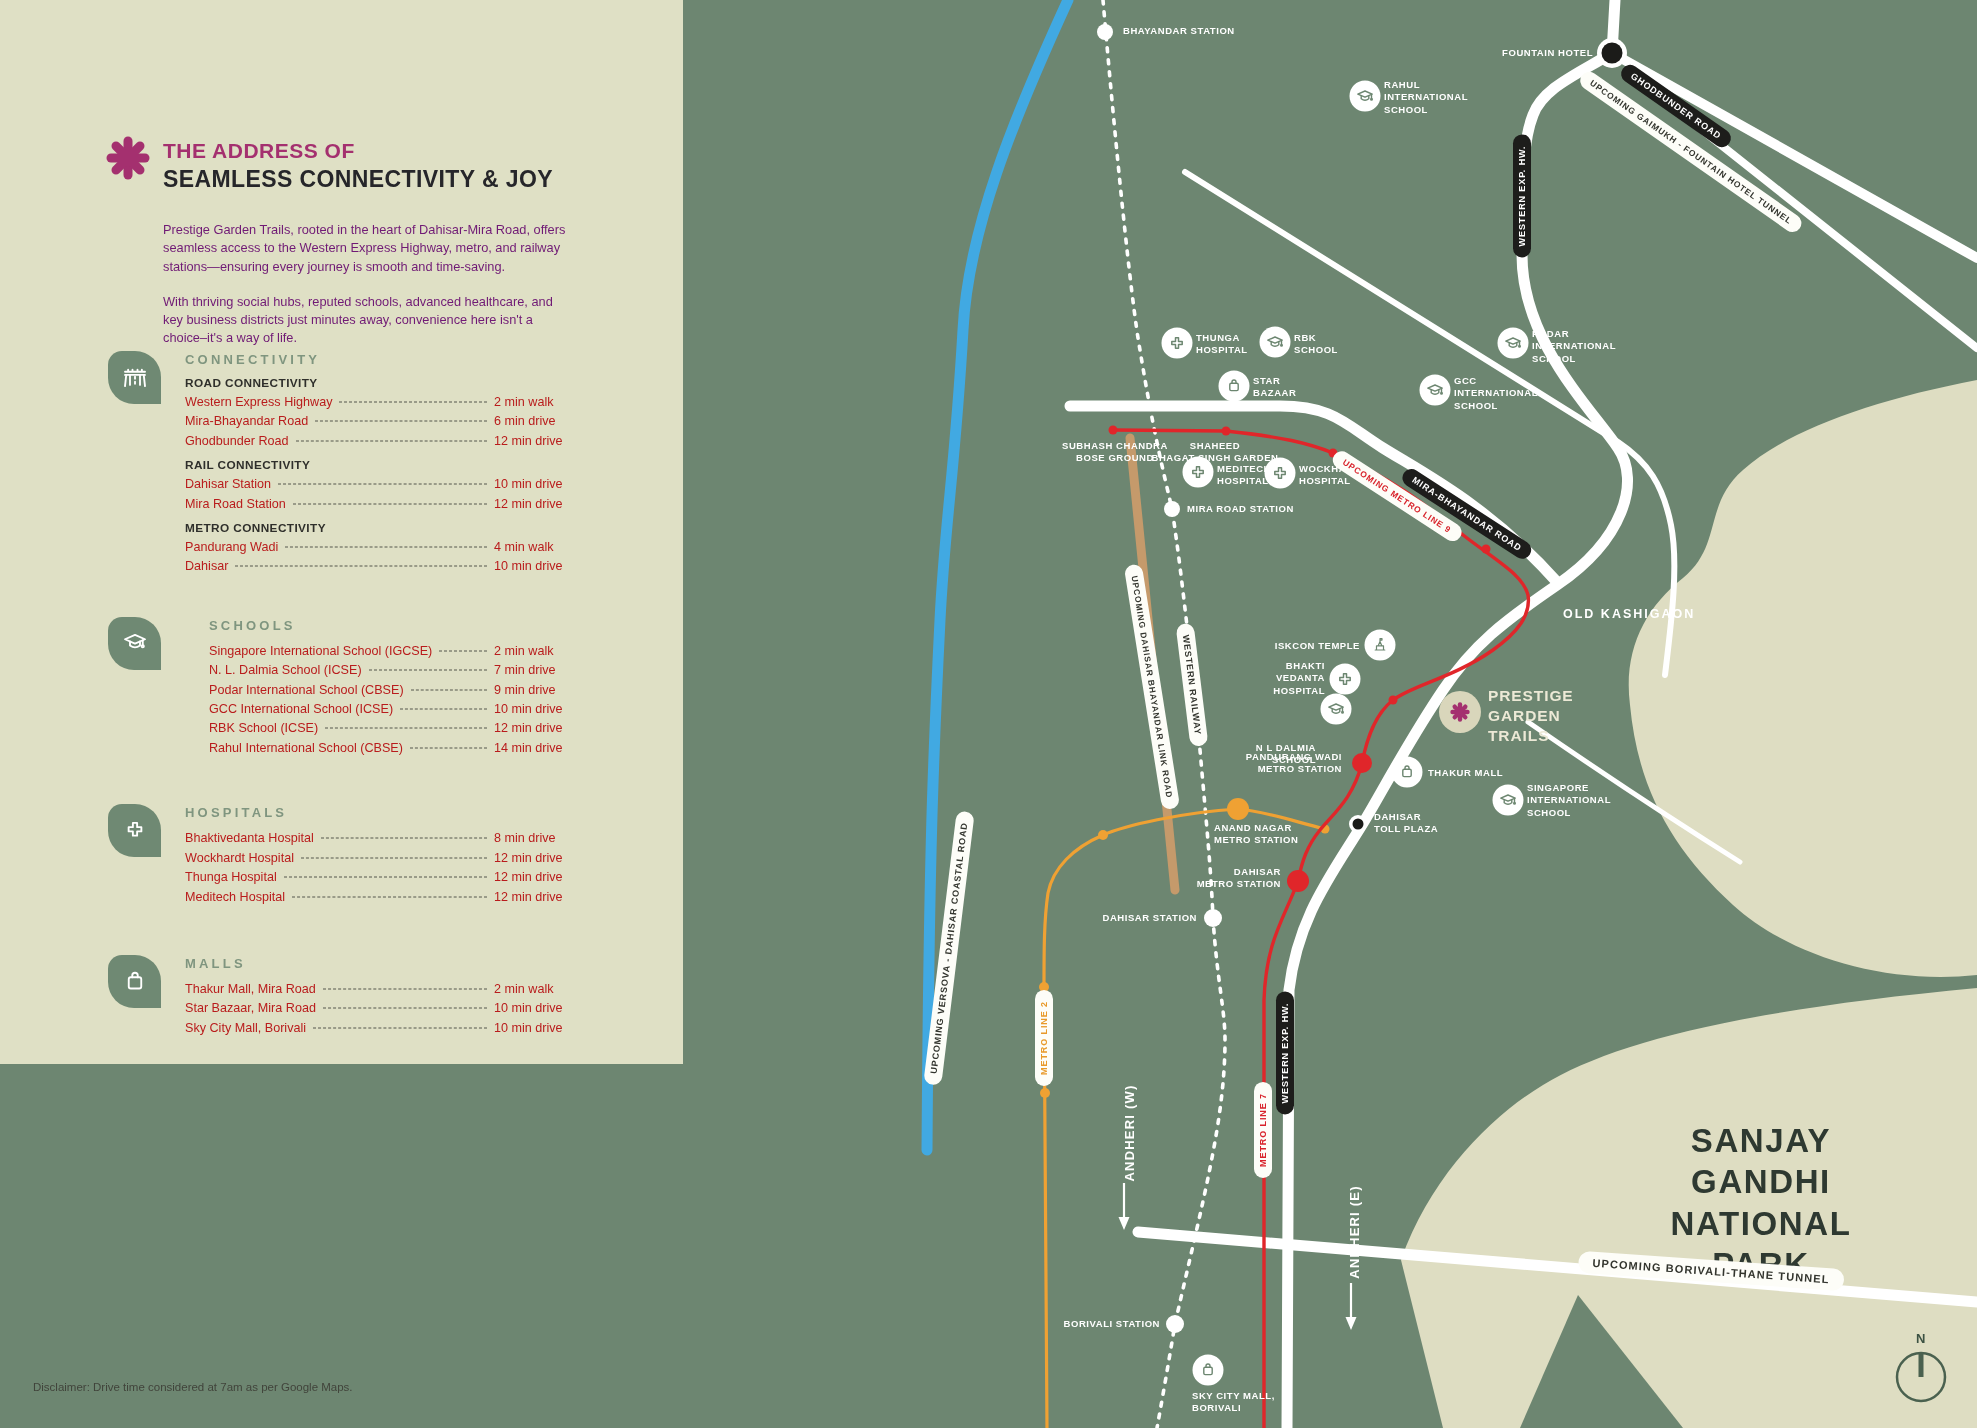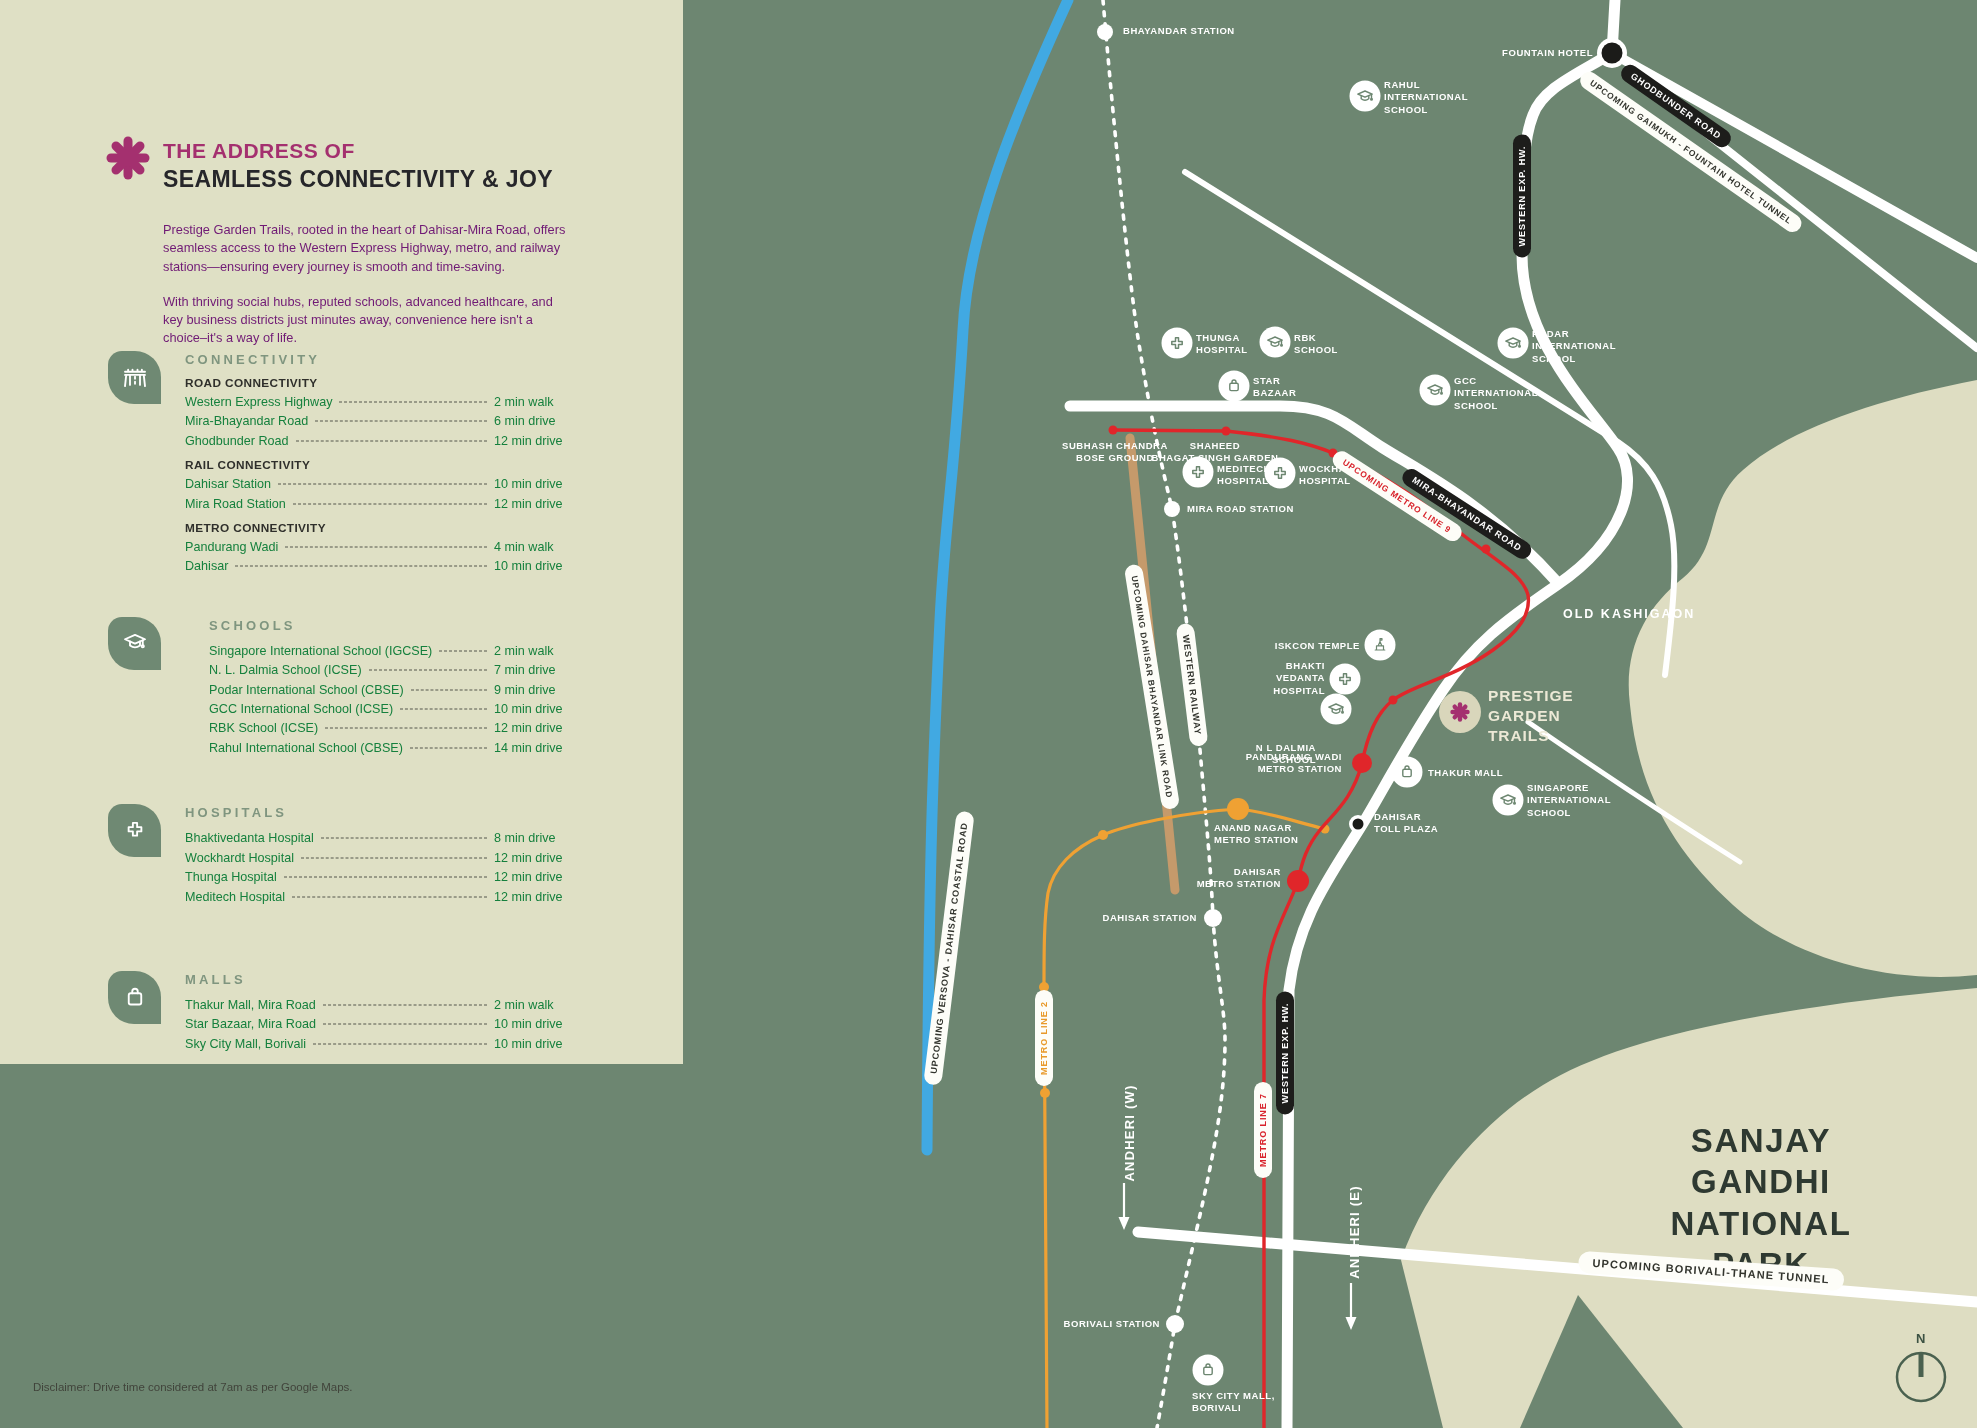--- a/index.html
+++ b/index.html
@@ -14,21 +14,21 @@
   .paras{position:absolute;left:163px;top:221px;width:412px;}
   .paras p{margin:0;font-size:12.8px;line-height:1.43;color:#701a75;}
   .paras p + p{margin-top:17px;}
   .sections{position:absolute;left:108px;top:351px;width:472px;}
   .sec{display:flex;gap:24px;}
   .badge{flex:none;width:53px;height:53px;background:#6f8973;border-radius:14px 26px 0 26px;display:flex;align-items:center;justify-content:center;}
   .badge svg{display:block;}
   .sec .body{flex:1;padding-top:1px;}
   .sec h2{margin:0 0 9px 0;font-size:13px;font-weight:700;letter-spacing:3.2px;color:#7f957f;}
   .sec h3{margin:7px 0 3px 0;font-size:11.8px;font-weight:700;letter-spacing:.4px;color:#2f2f2b;}
-  .row{display:flex;align-items:baseline;font-size:12.6px;line-height:19.4px;color:#15803d;}
+  .row{display:flex;align-items:baseline;font-size:12.6px;line-height:19.4px;color:#b91c1c;}
   .lbl{flex:none;}
   .lead{flex:1;border-bottom:1.5px dashed #55564c;margin:0 7px;transform:translateY(-3.5px);}
   .val{flex:none;width:86px;}
   .disclaimer{position:absolute;left:33px;top:1381px;font-size:11.5px;color:#41443b;}
   
   .map{position:absolute;left:683px;top:0;width:1294px;height:1428px;background:#6d8671;}
   .map svg.base{position:absolute;left:0;top:0;}
   .ml{position:absolute;color:#fff;font-size:9.5px;font-weight:700;letter-spacing:.55px;line-height:1.3;white-space:pre-line;}
   .ml.r{transform:translateX(-100%);text-align:right;}
   .ml.c{transform:translateX(-50%);text-align:center;}
@@ -157,21 +157,21 @@
               <span class="val">12 min drive</span>
             </div>
           <div class="row">
               <span class="lbl">Rahul International School (CBSE)</span>
               <span class="lead"></span>
               <span class="val">14 min drive</span>
             </div>
         </div>
       </section>
 
-      <section class="sec" style="margin-bottom:64px;">
+      <section class="sec" style="margin-bottom:48px;">
         <div class="badge">
           <svg width="30" height="30" viewBox="0 0 24 24" fill="none" stroke="#fff" stroke-width="1.5" stroke-linejoin="round">
             <path d="M10.3,5.5 h3.4 v3.4 h3.4 v3.4 h-3.4 v3.4 h-3.4 v-3.4 H6.9 V8.9 h3.4 Z"></path>
           </svg>
         </div>
         <div class="body">
           <h2>HOSPITALS</h2>
           <div class="row">
               <span class="lbl">Bhaktivedanta Hospital</span>
               <span class="lead"></span>

